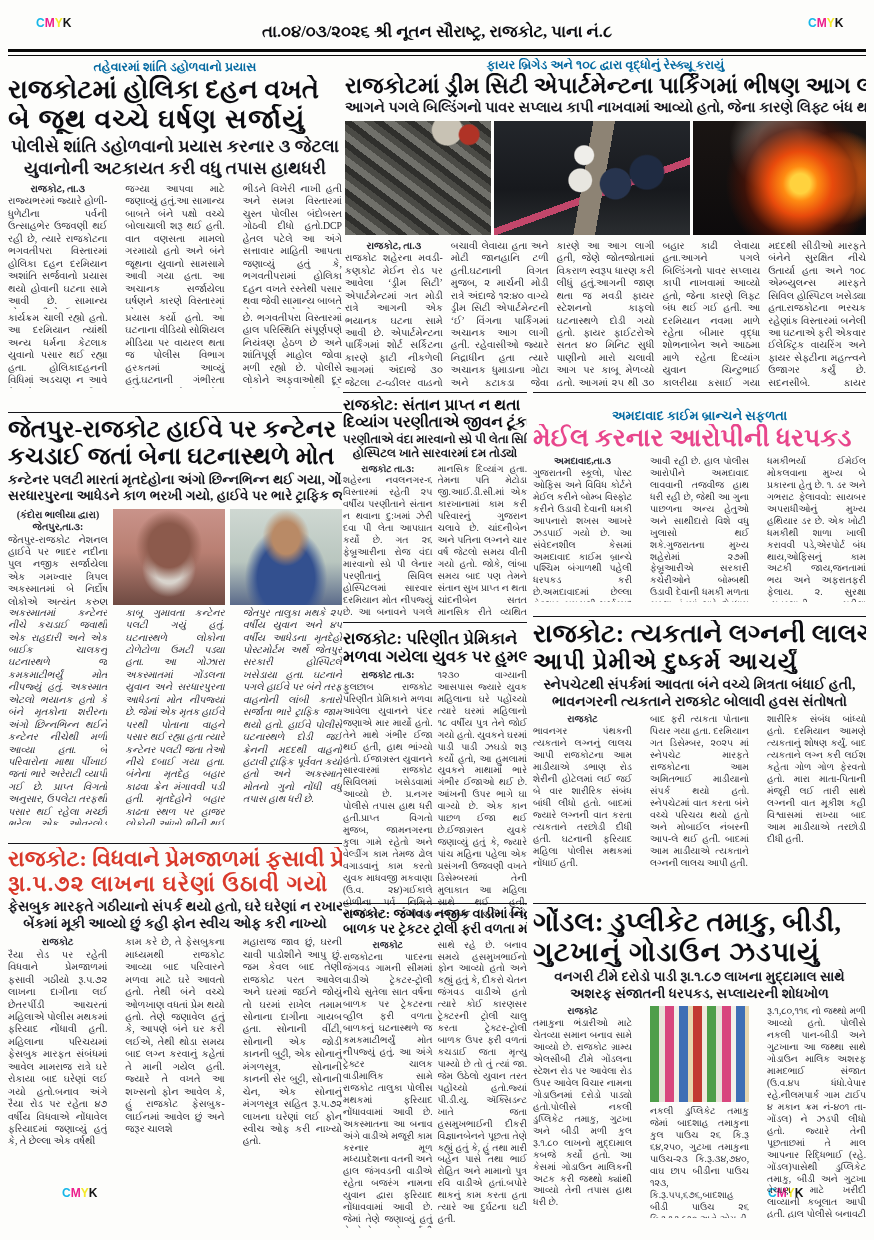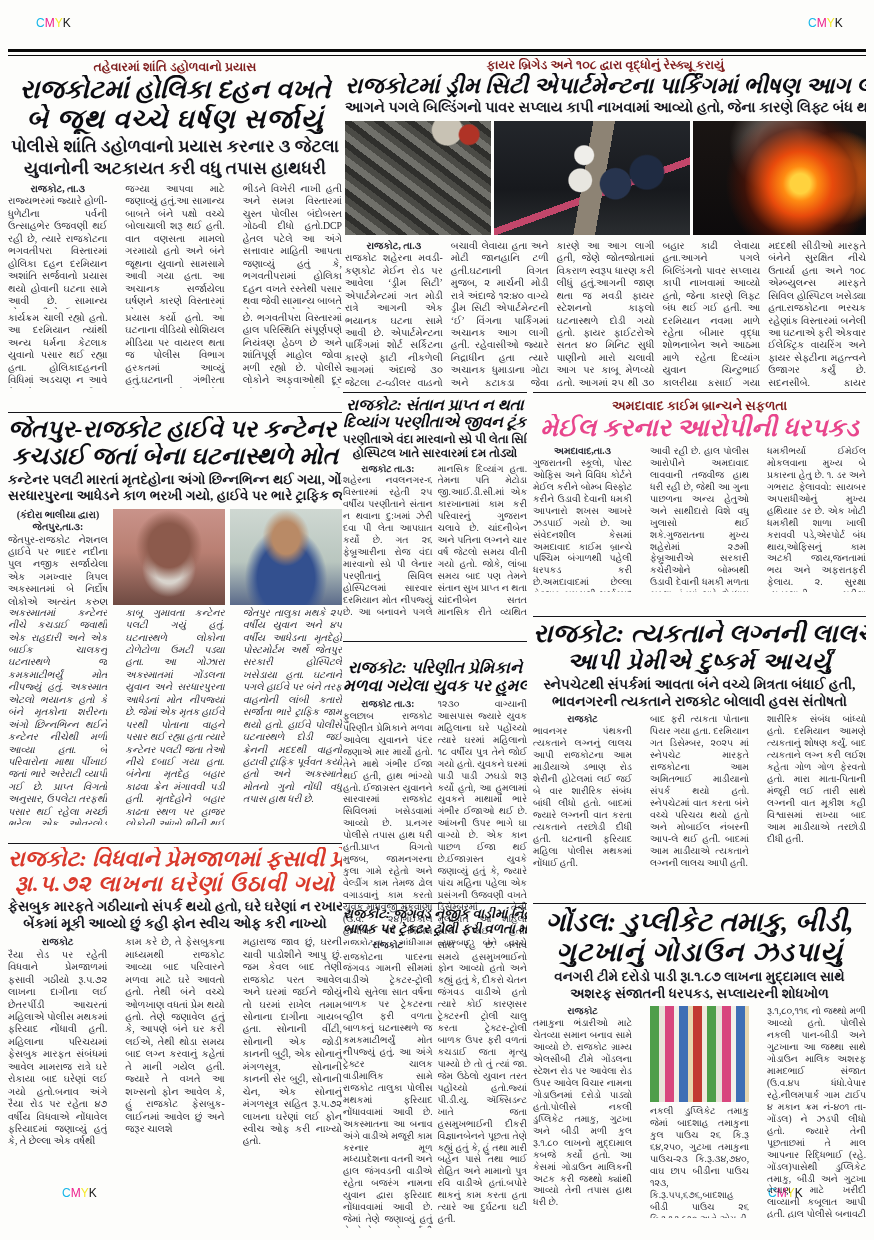--- a/index.html
+++ b/index.html
@@ -1,25 +1,25 @@
 <!DOCTYPE html>
 <html><head>
 <meta charset="utf-8">
 <style>
   html,body{margin:0;padding:0;}
   body{background:#e9e9e6;}
   .page{position:relative;width:874px;height:1240px;background:#fdfdfb;margin:0 auto;
         font-family:"Liberation Serif","DejaVu Sans",serif;color:#1c1c26;overflow:hidden;}
-  .cmyk{position:absolute;font-family:"Liberation Sans",sans-serif;font-weight:normal;font-size:12px;letter-spacing:0px;}
+  .cmyk{position:absolute;font-family:"Liberation Sans",sans-serif;font-weight:bold;font-size:12px;letter-spacing:0px;}
   .cmyk .c{color:#17b6e8;} .cmyk .m{color:#ec1e8c;} .cmyk .y{color:#f5e92a;} .cmyk .k{color:#161616;}
   .masthead{position:absolute;top:22px;left:0;width:100%;text-align:center;font-size:16.5px;font-weight:bold;color:#0c0c10;}
   .rule-thick{position:absolute;left:8px;right:8px;top:49px;border-top:3.6px solid #0a0a0a;}
   .rule-thin{position:absolute;left:8px;right:8px;top:55px;border-top:1.3px solid #0a0a0a;}
-  .kicker{font-size:12.5px;font-weight:bold;text-align:center;color:#7f1d1d;white-space:nowrap;}
-  .hl{font-weight:bold;text-align:center;color:#0d0d12;white-space:nowrap;overflow:hidden;line-height:1.12;font-style:italic;}
+  .kicker{font-size:12.5px;font-weight:bold;text-align:center;color:#0369a1;white-space:nowrap;}
+  .hl{font-weight:bold;color:#0d0d12;white-space:nowrap;overflow:hidden;line-height:1.12;}
   .sub{font-weight:bold;text-align:center;color:#17171f;white-space:nowrap;overflow:hidden;line-height:1.22;}
   .cols{display:flex;gap:18px;}
   .col{flex:1;text-align:justify;font-size:9.8px;line-height:1.27;color:#23232e;overflow:hidden;}
   .dl{display:block;text-align:center;font-weight:bold;}
   .byline{display:block;text-align:center;font-weight:bold;}
   .art{position:absolute;overflow:hidden;}
   .topline{border-top:1.4px solid #15151a;}
   .photo{position:relative;overflow:hidden;background:#222;}
   
   .ph-debris{background:
@@ -57,20 +57,21 @@
 </head>
 <body>
 
 <div class="page">
 
   <div class="cmyk" style="left:36px;top:16px;"><span class="c">C</span><span class="m">M</span><span class="y">Y</span><span class="k">K</span></div>
   <div class="cmyk" style="left:808px;top:16px;"><span class="c">C</span><span class="m">M</span><span class="y">Y</span><span class="k">K</span></div>
   <div class="cmyk" style="left:62px;top:1186px;"><span class="c">C</span><span class="m">M</span><span class="y">Y</span><span class="k">K</span></div>
   <div class="cmyk" style="left:768px;top:1186px;"><span class="c">C</span><span class="m">M</span><span class="y">Y</span><span class="k">K</span></div>
 
+  <div class="masthead">તા.૦૪/૦૩/૨૦૨૬ શ્રી નૂતન સૌરાષ્ટ્ર, રાજકોટ, પાના નં.૮</div>
   <div class="rule-thick"></div>
   <div class="rule-thin"></div>
 
   <div class="art" style="left:8px;top:60px;width:334px;height:350px;">
     <div class="kicker">તહેવારમાં શાંતિ ડહોળવાનો પ્રયાસ</div>
     <div class="hl" style="font-size:26px;">રાજકોટમાં હોલિકા દહન વખતે</div>
     <div class="hl" style="font-size:27px;letter-spacing:1px;">બે જૂથ વચ્ચે ઘર્ષણ સર્જાયું</div>
     <div class="sub" style="font-size:17.5px;margin-top:2px;">પોલીસે શાંતિ ડહોળવાનો પ્રયાસ કરનાર ૩ જેટલા</div>
     <div class="sub" style="font-size:17.5px;">યુવાનોની અટકાયત કરી વધુ તપાસ હાથધરી</div>
     <div class="cols" style="height:126px;margin-top:4px;">
@@ -128,31 +129,31 @@
     <div class="hl" style="font-size:15.5px;">રાજકોટ: સંતાન પ્રાપ્ત ન થતા</div>
     <div class="hl" style="font-size:15.5px;">દિવ્યાંગ પરણીતાએ જીવન ટૂંકાવ્યું</div>
     <div class="sub" style="font-size:11.8px;margin-top:1px;">પરણીતાએ વંદા મારવાનો સ્પ્રે પી લેતા સિવિલ</div>
     <div class="sub" style="font-size:11.8px;">હોસ્પિટલ ખાતે સારવારમાં દમ તોડ્યો</div>
     <div class="cols" style="height:152px;margin-top:3px;column-gap:5px;">
       <div class="col" style="font-size:9.4px;"><span class="dl">રાજકોટ તા.૩:</span><span>શહેરના નવલનગર-૬ વિસ્તારમાં રહેતી ૨૫ વર્ષીય પરણીતાને સંતાન ન થવાના દુ:ખમાં ઝેરી દવા પી લેતા આપઘાત કર્યો છે. ગત ૨૬ ફેબ્રુઆરીના રોજ વંદા મારવાનો સ્પ્રે પી લેનાર પરણીતાનું સિવિલ હોસ્પિટલમાં સારવાર દરમિયાન મોત નીપજ્યું છે. આ બનાવને પગલે પરિવારમાં ઘેરો શોક વ્યાપ્યો છે. પ્રાપ્ત વિગતો મુજબ, મૂળ મધ્યપ્રદેશના વતની અને હાલ રાજકોટના નવલનગર-૬માં રહેતા ચાંદનીબેન (ઉ.વ. ૨૫) પોતે</span></div>
       <div class="col" style="font-size:9.4px;">માનસિક દિવ્યાંગ હતા. તેમના પતિ મેટોડા જી.આઈ.ડી.સી.માં એક કારખાનામાં કામ કરી પરિવારનું ગુજરાન ચલાવે છે. ચાંદનીબેન અને પતિના લગ્નને ચાર વર્ષ જેટલો સમય વીતી ગયો હતો. જોકે, લાંબા સમય બાદ પણ તેમને સંતાન સુખ પ્રાપ્ત ન થતા ચાંદનીબેન સતત માનસિક રીતે વ્યથિત રહેતા હતા. આ દુ:ખમાં ગત ૨૬ ફેબ્રુઆરીએ ઘરે એકલા હતા ત્યારે તેમણે વંદા મારવાનો સ્પ્રે પી લીધો હતો. પરિવારજનોને જાણ થતા તાત્કાલિક સિવિલ ખસેડાયા હતા.</div>
     </div>
   </div>
 
-  <div class="art topline" style="left:533px;top:392px;width:333px;height:224px;padding-top:5px;">
+  <div class="art topline" style="left:533px;top:392px;width:333px;height:224px;padding-top:15px;">
     <div class="kicker" style="font-size:13px;">અમદાવાદ કાઈમ બ્રાન્ચને સફળતા</div>
     <div class="hl" style="font-size:25px;color:#e8468c;">મેઈલ કરનાર આરોપીની ધરપકડ</div>
     <div class="cols" style="height:146px;margin-top:4px;">
       <div class="col" style="font-size:9.4px;"><span class="dl">અમદાવાદ,તા.૩</span><span>ગુજરાતની સ્કૂલો, પોસ્ટ ઓફિસ અને વિવિધ કોર્ટને મેઈલ કરીને બોમ્બ વિસ્ફોટ કરીને ઉડાવી દેવાની ધમકી આપનારો શખસ આખરે ઝડપાઈ ગયો છે. આ સંવેદનશીલ કેસમાં અમદાવાદ કાઈમ બ્રાન્ચે પશ્ચિમ બંગાળથી પહેલી ધરપકડ કરી છે.અમદાવાદમાં છેલ્લા કેટલાક સમયથી ચર્ચાસ્પદ બનેલા ધમકીભર્યા ઈમેઈલ કેસમાં શહેર કાઈમ બ્રાન્ચને મોટી સફળતા મળી છે. ટેકનિકલ સર્વેલન્સ અને સઘન તપાસના આધારે પોલીસે આ કેસના મુખ્ય આરોપીને પશ્ચિમ બંગાળથી ઝડપી લીધો છે.</span></div>
       <div class="col" style="font-size:9.4px;">આવી રહી છે. હાલ પોલીસ આરોપીને અમદાવાદ લાવવાની તજવીજ હાથ ધરી રહી છે, જેથી આ ગુના પાછળના અન્ય હેતુઓ અને સાથીદારો વિશે વધુ ખુલાસો થઈ શકે.ગુજરાતના મુખ્ય શહેરોમાં ૨૭મી ફેબ્રુઆરીએ સરકારી કચેરીઓને બોમ્બથી ઉડાવી દેવાની ધમકી મળતા સુરક્ષા તંત્રમાં ભારે દોડધામ મચી ગઈ હતી. મોડાસા, સુરત, વલસાડ, ભાવનગર, અમરેલી, જૂનાગઢ, સુરેન્દ્રનગર, પાલનપુરની પોસ્ટ ઓફિસોને સત્તાવાર ઈ-મેઈલ દ્વારા ટાર્ગેટ કરાતા પોલીસ અને બોમ્બ સ્ક્વોડની ટીમ એક્શન મોડમાં આવી ગઈ હતી.</div>
       <div class="col" style="font-size:9.4px;">ધમકીભર્યા ઈમેઈલ મોકલવાના મુખ્ય બે પ્રકારના હેતુ છે. ૧. ડર અને ગભરાટ ફેલાવવો: સાયબર અપરાધીઓનું મુખ્ય હથિયાર ડર છે. એક ખોટી ધમકીથી શાળા ખાલી કરાવવી પડે,એરપોર્ટ બંધ થાય,ઓફિસનું કામ અટકી જાય,જનતામાં ભય અને અફરાતફરી ફેલાય. ૨. સુરક્ષા વ્યવસ્થાની પરીક્ષા કરવી:આવા ઈમેઈલથી અપરાધીઓ એ જાણવાની કોશિશ કરે છે,પોલીસ કેટલી ઝડપથી પહોંચે છે,બિલ્ડિંગ કેવી રીતે ખાલી કરાય છે,કઈ ક્વેરી ફોલો પ્રોસિજર અપાય છે, પરિણામે આ માહિતી ભવિષ્યમાં કામ આવે.</div>
     </div>
   </div>
 
-  <div class="art topline" style="left:343px;top:641px;width:184px;height:287px;padding-top:17px;">
+  <div class="art topline" style="left:343px;top:622px;width:184px;height:287px;padding-top:7px;">
     <div class="hl" style="font-size:16.5px;">રાજકોટ: પરિણીત પ્રેમિકાને</div>
     <div class="hl" style="font-size:16.5px;">મળવા ગયેલા યુવક પર હુમલો</div>
     <div class="cols" style="height:246px;margin-top:3px;column-gap:5px;">
       <div class="col" style="font-size:9.4px;"><span class="dl">રાજકોટ તા.૩:</span><span>ફુલછાબ રાજકોટ પરિણીત પ્રેમિકાને મળવા આવેલા યુવાનને પંદર જણાએ માર માર્યો હતો. તેને માથે ગંભીર ઈજા થઈ હતી, હાથ ભાંગ્યો હતો. ઈજાગ્રસ્ત યુવાનને સારવારમાં રાજકોટ સિવિલમાં ખસેડવામાં આવ્યો છે. પ્ર.નગર પોલીસે તપાસ હાથ ધરી હતી.પ્રાપ્ત વિગતો મુજબ, જામનગરના કુલા ગામે રહેતો અને વેલ્ડીંગ કામ તેમજ ઢોલ વગાડવાનું કામ કરતો યુવક માધવજી મકવાણા (ઉ.વ. ૨૪)ગઈકાલે હોળીના પર્વ નિમિત્તે રાજકોટના ગાંધીગ્રામ વિસ્તારમાં આવેલા લાભના જંગલા પાસે ઢોલ</span></div>
       <div class="col" style="font-size:9.4px;">૧૨૩૦ વાગ્યાની આસપાસ જ્યારે યુવક મહિલાના ઘરે પહોંચ્યો ત્યારે ઘરમાં મહિલાનો ૧૮ વર્ષીય પુત્ર તેને જોઈ ગયો હતો. યુવકને ઘરમાં પાડી પાડી ઝઘડો શરૂ કર્યો હતો, આ હુમલામાં યુવકને માથામાં ભારે ગંભીર ઈજાઓ થઈ છે. આંખની ઉપર ભાગે ઘા વાગ્યો છે. એક કાન પાછળ ઈજા થઈ છે.ઈજાગ્રસ્ત યુવકે જણાવ્યું હતું કે, જ્યારે પાંચ મહિના પહેલા એક પ્રસંગની ઉજવણી વખતે ડિસેમ્બરમાં તેની મુલાકાત આ મહિલા સાથે થઈ હતી. ત્યારબાદ બંને વચ્ચે મોબાઈલ પર વાતચીત થતી હતી. ગઈકાલ બાદ યુવકે તેના વાઈફને ફોન કર્યો હતો.</div>
     </div>
   </div>
 
   <div class="art topline" style="left:533px;top:616px;width:333px;height:287px;padding-top:3px;">
     <div class="hl" style="font-size:25.5px;">રાજકોટ: ત્યકતાને લગ્નની લાલચ</div>

